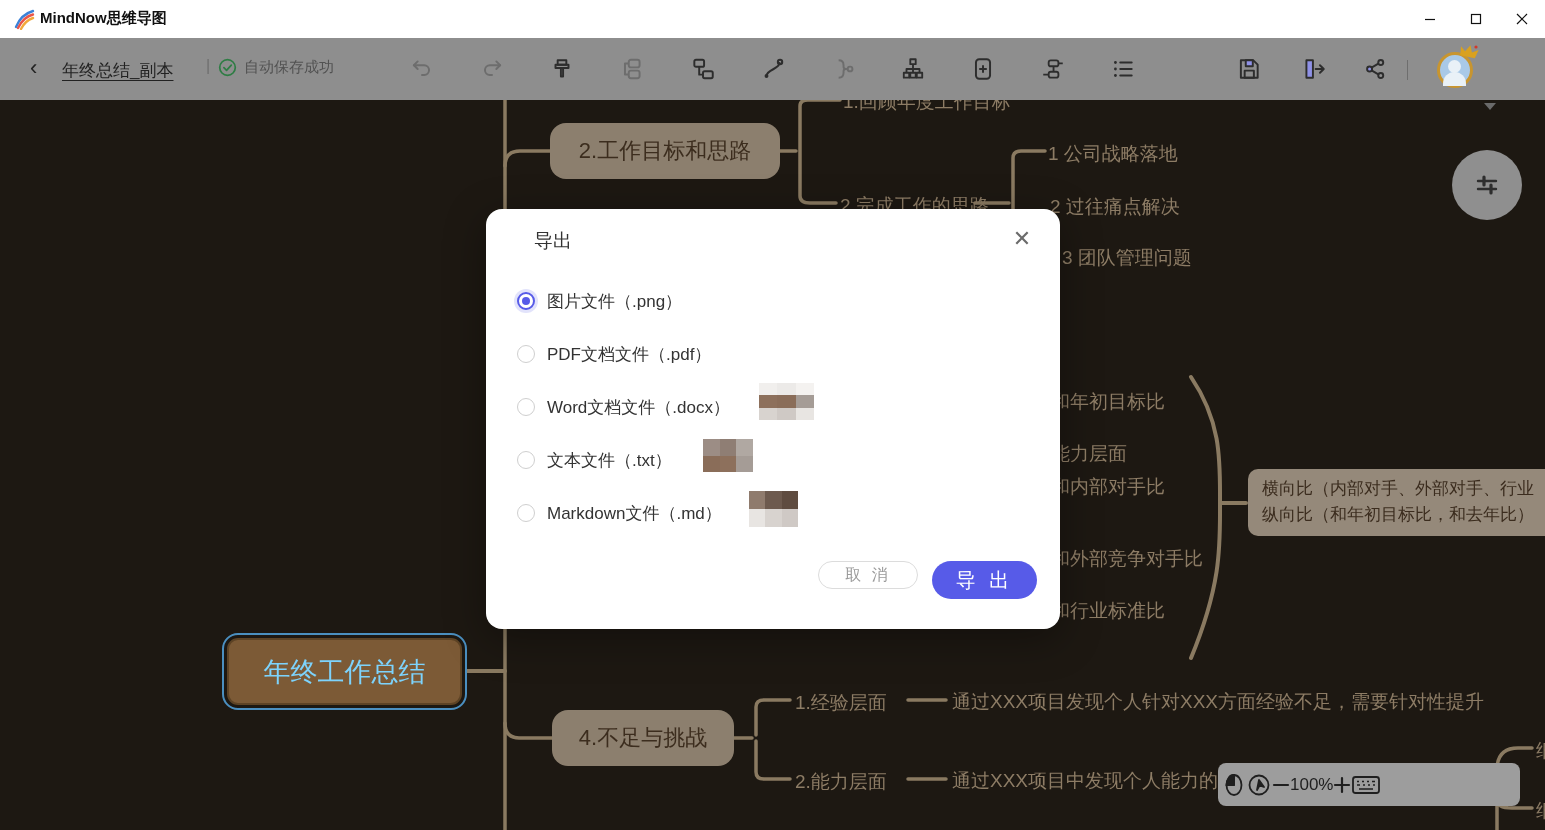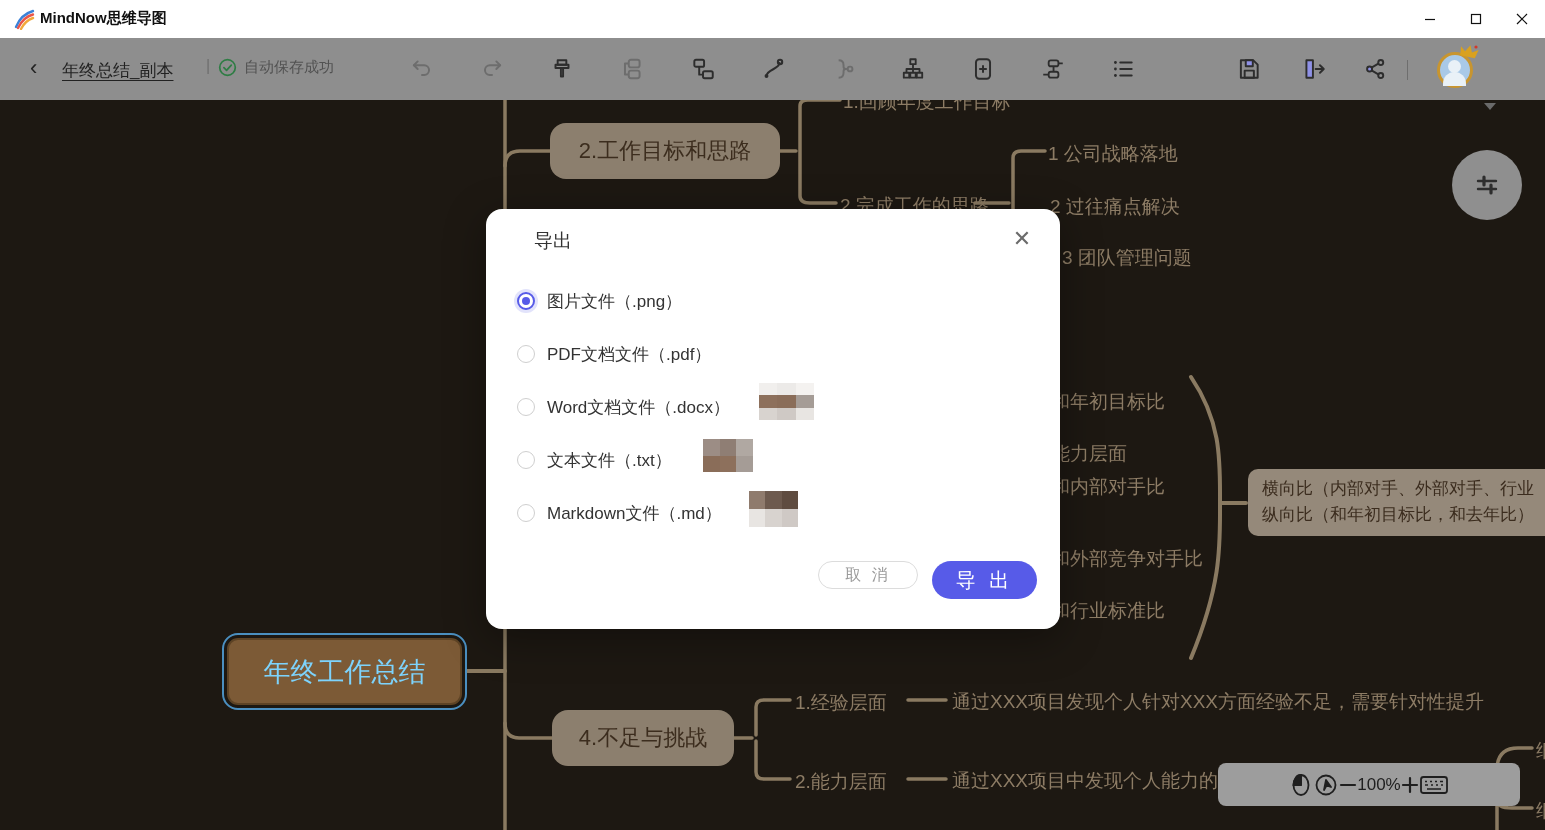--- a/index.html
+++ b/index.html
@@ -41,21 +41,21 @@
     border:2px solid #4b8fc0; border-radius:16px; padding:3px; background:#1d1812; }
   #root-inner { width:100%; height:100%; background:#7c5a36; border:2px solid #5d4325; border-radius:11px;
     display:flex; align-items:center; justify-content:center; font-size:27px; color:#7dd3fc; white-space:nowrap; }
   #sum-node { position:absolute; left:1248px; top:369px; width:340px; height:67px; background:#95897a;
     border-radius:10px; color:#3b2c1e; font-size:17px; line-height:26px; padding:7px 14px; white-space:nowrap; }
   #fab-style { position:absolute; left:1452px; top:50px; width:70px; height:70px; border-radius:50%;
     background:#8f8f8f; display:flex; align-items:center; justify-content:center; color:#2e2e2e; }
   #status-box { position:absolute; left:18px; top:666px; width:214px; height:40px; background:#9d9d9d;
     border-radius:6px; color:#262626; font-size:16px; display:flex; align-items:center; justify-content:center; gap:6px; }
   #zoombar { position:absolute; left:1218px; top:663px; width:302px; height:43px; background:#9d9d9d;
-    border-radius:8px; display:flex; align-items:center; justify-content:center; padding:0 21px; color:#1f1f1f; }
+    border-radius:8px; display:flex; align-items:center; justify-content:flex-start; padding:0 4px; color:#1f1f1f; }
   #zoombar svg { display:block; }
   #zoom-value { font-size:17px; color:#1f1f1f; }
 
   
   #dialog { position:absolute; left:486px; top:209px; width:574px; height:420px; background:#fff;
     border-radius:16px; z-index:50; box-shadow:0 10px 40px rgba(0,0,0,.35); }
   #dlg-title { position:absolute; left:35px; top:19px; font-size:19px; color:#333; font-weight:500;margin-left:13px; }
   #dlg-close { position:absolute; right:26px; top:18px; width:24px; height:24px; color:#6b6b6b; font-size:22px;
     line-height:24px; text-align:center; }
   .opt-row { position:absolute; left:31px; height:24px; display:flex; align-items:center; gap:12px; }

